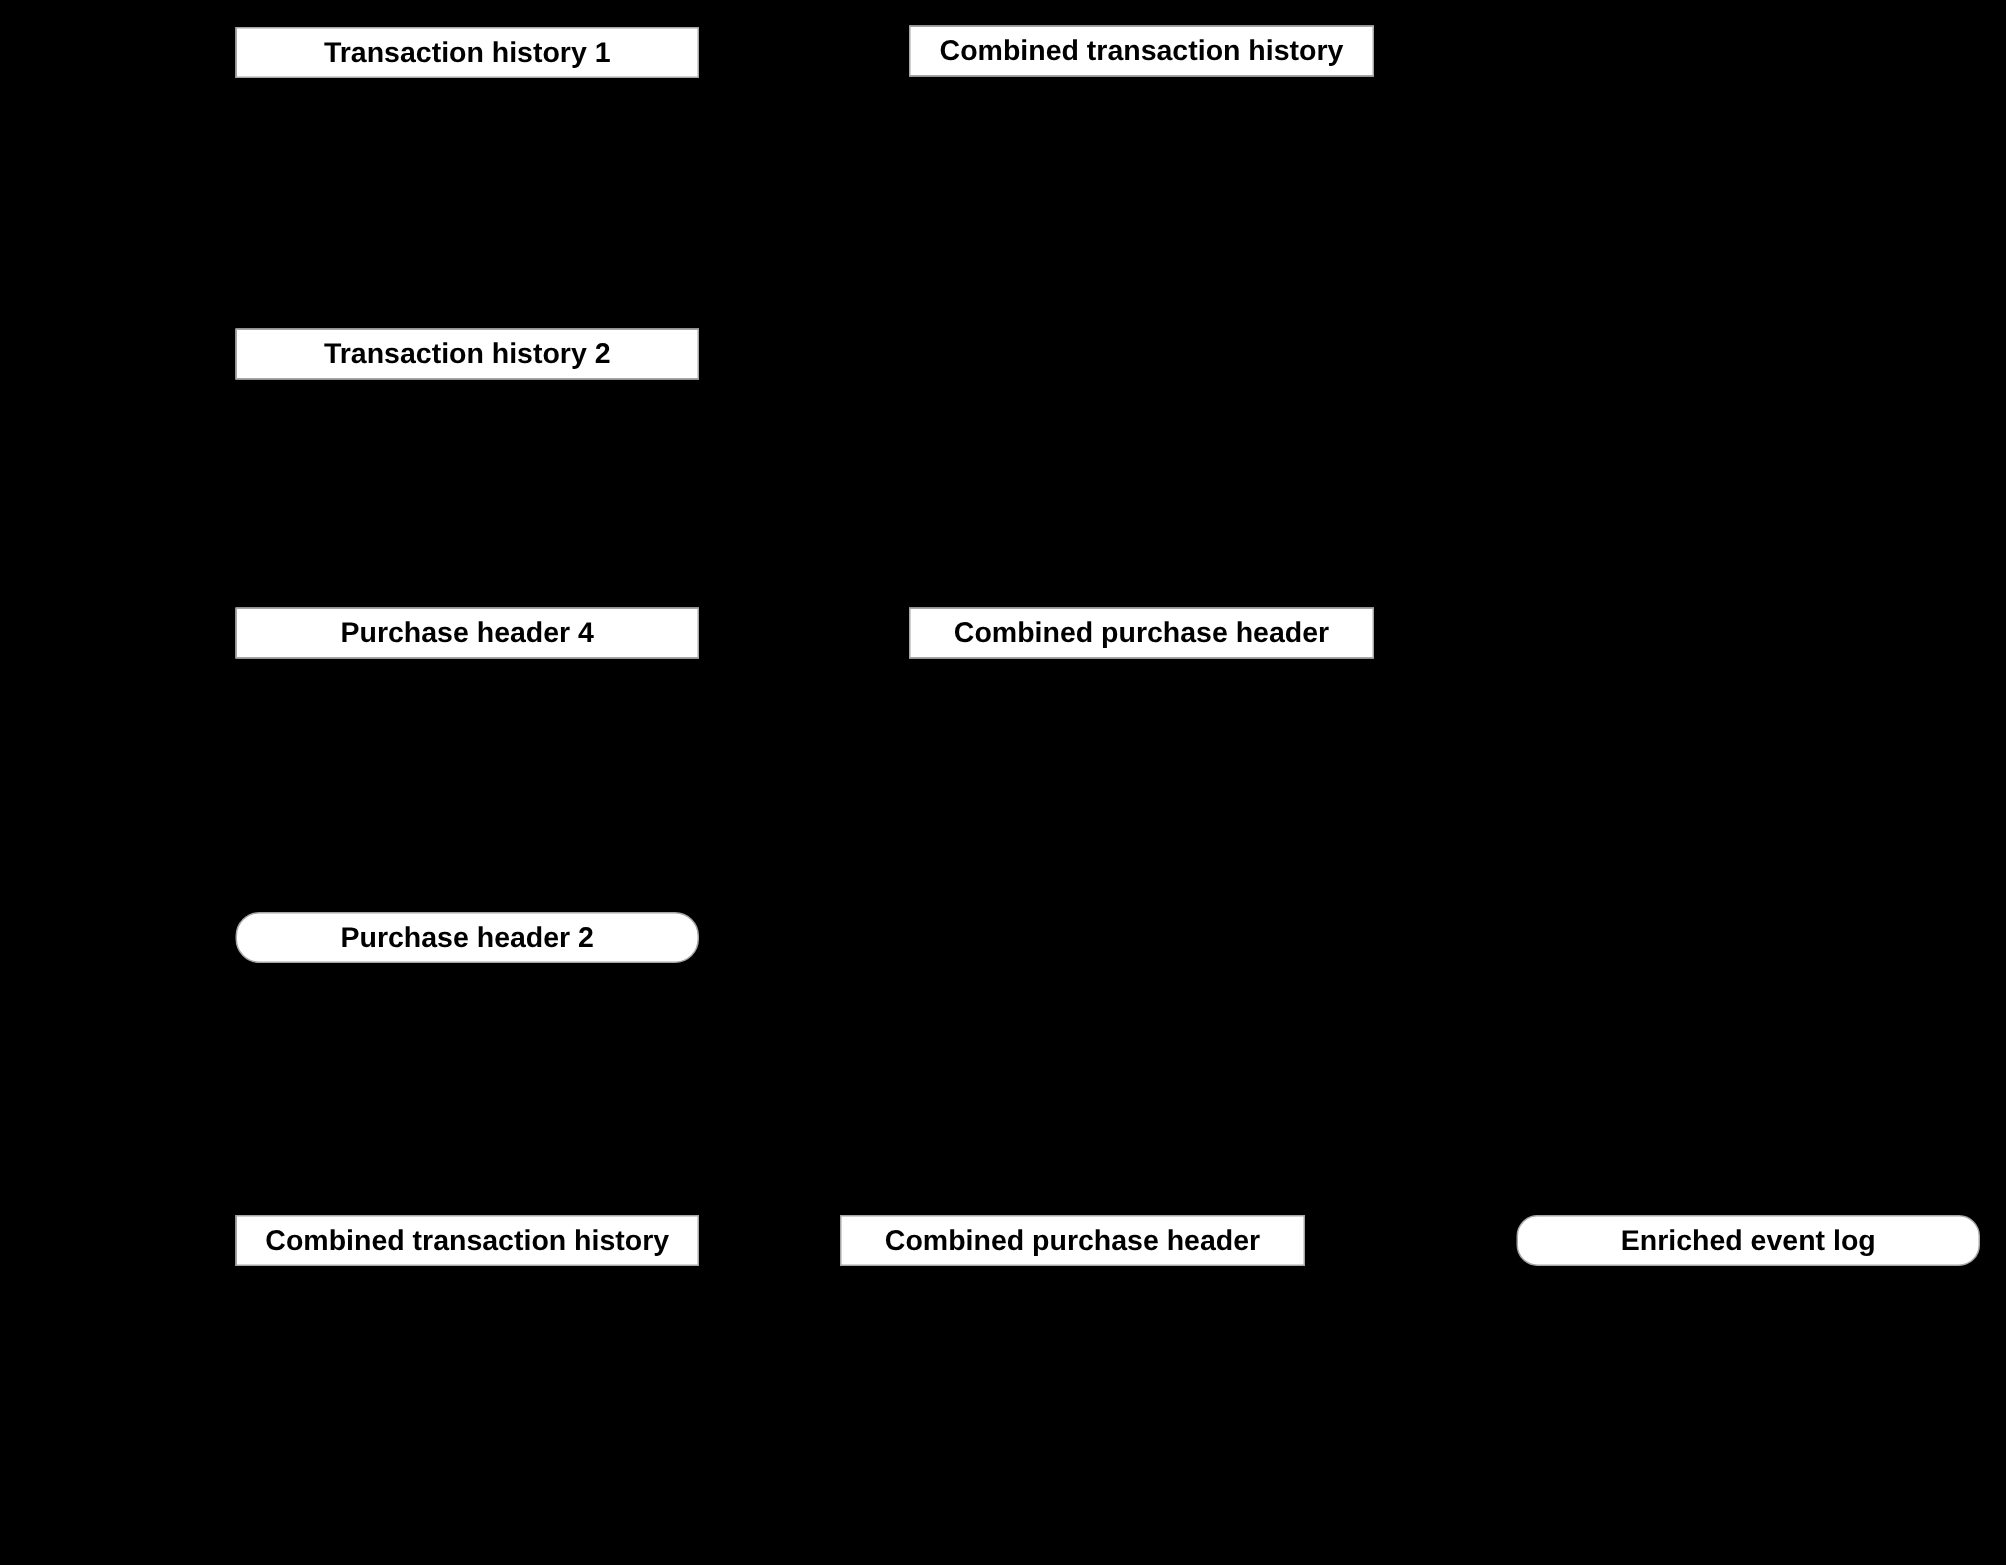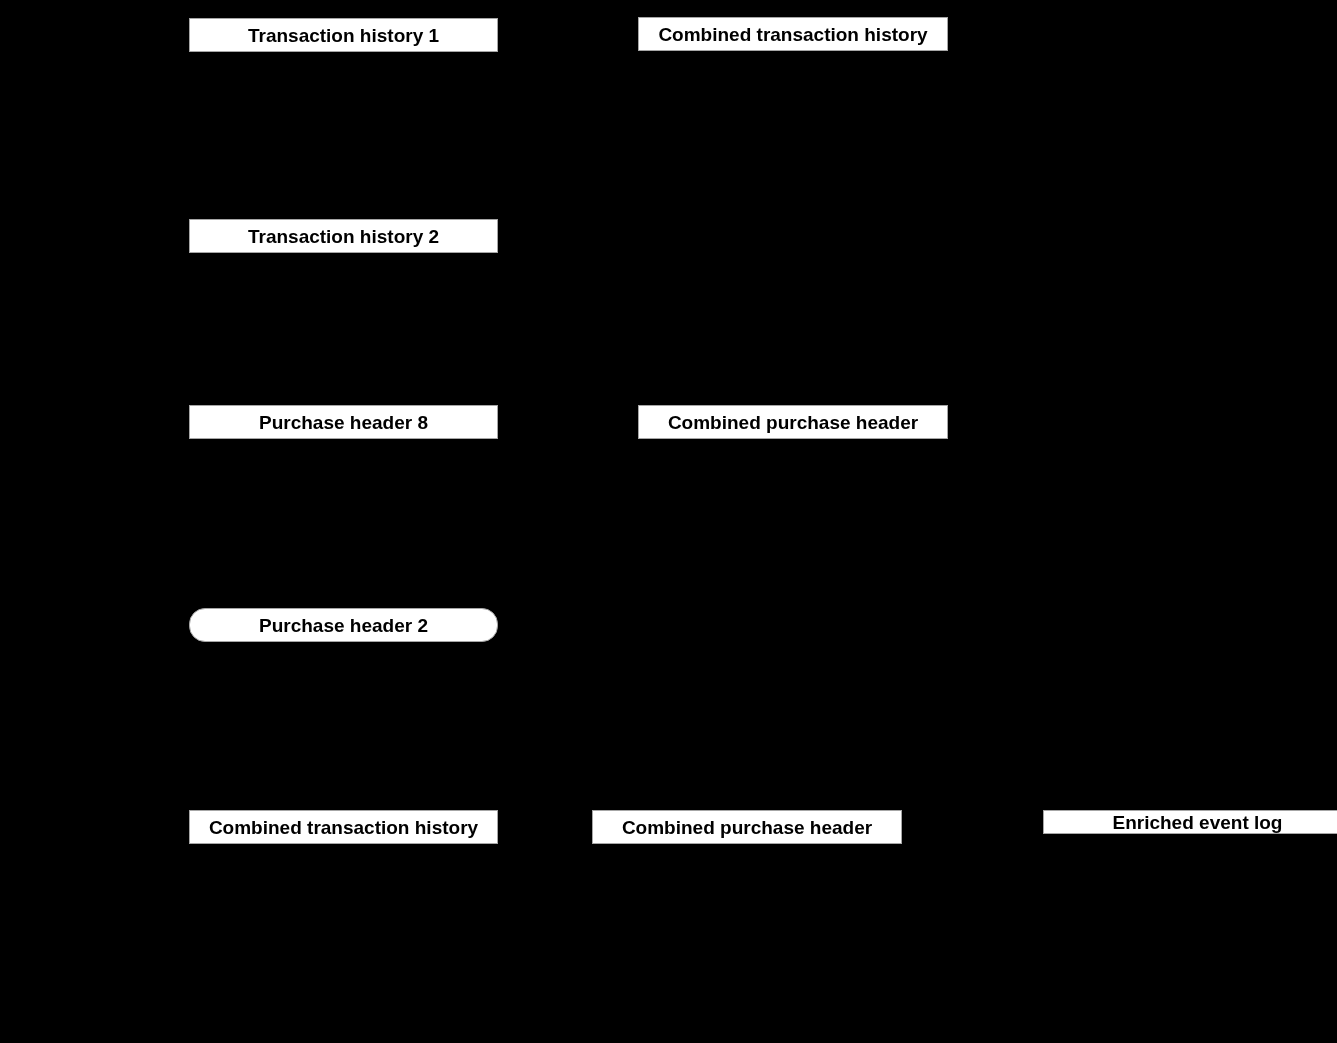--- a/index.html
+++ b/index.html
@@ -22,38 +22,37 @@
     border: 1px solid #a6a6a6;
     display: flex;
     align-items: center;
     justify-content: center;
     font-weight: 700;
     font-size: 19px;
     line-height: 1;
     color: #000000;
     white-space: nowrap;
     text-align: center;
-    margin-left: 32px;
   }
 </style>
 </head>
 <body>
 
 <div class="canvas">
 
   <div class="hdr-box" style="left:157px; top:18px; width:309px; height:34px;">
     <span>Transaction history 1</span>
   </div>
 
   <div class="hdr-box" style="left:157px; top:219px; width:309px; height:34px;text-align:center;">
     <span>Transaction history 2</span>
   </div>
 
   <div class="hdr-box" style="left:157px; top:405px; width:309px; height:34px;">
-    <span>Purchase header 8</span>
+    <span>Purchase header 4</span>
   </div>
 
   <div class="hdr-box" style="left:157px; top:608px; width:309px; height:34px;border-radius:16px;">
     <span>Purchase header 2</span>
   </div>
 
   <div class="hdr-box" style="left:606px; top:17px; width:310px; height:34px;">
     <span>Combined transaction history</span>
   </div>
 
@@ -62,17 +61,17 @@
   </div>
 
   <div class="hdr-box" style="left:157px; top:810px; width:309px; height:34px;">
     <span>Combined transaction history</span>
   </div>
 
   <div class="hdr-box" style="left:560px; top:810px; width:310px; height:34px;">
     <span>Combined purchase header</span>
   </div>
 
-  <div class="hdr-box" style="left:1011px; top:810px; width:309px; height:24px;">
+  <div class="hdr-box" style="left:1011px; top:810px; width:309px; height:34px;border-radius:14px;">
     <span>Enriched event log</span>
   </div>
 
 </div>
 
 </body></html>

